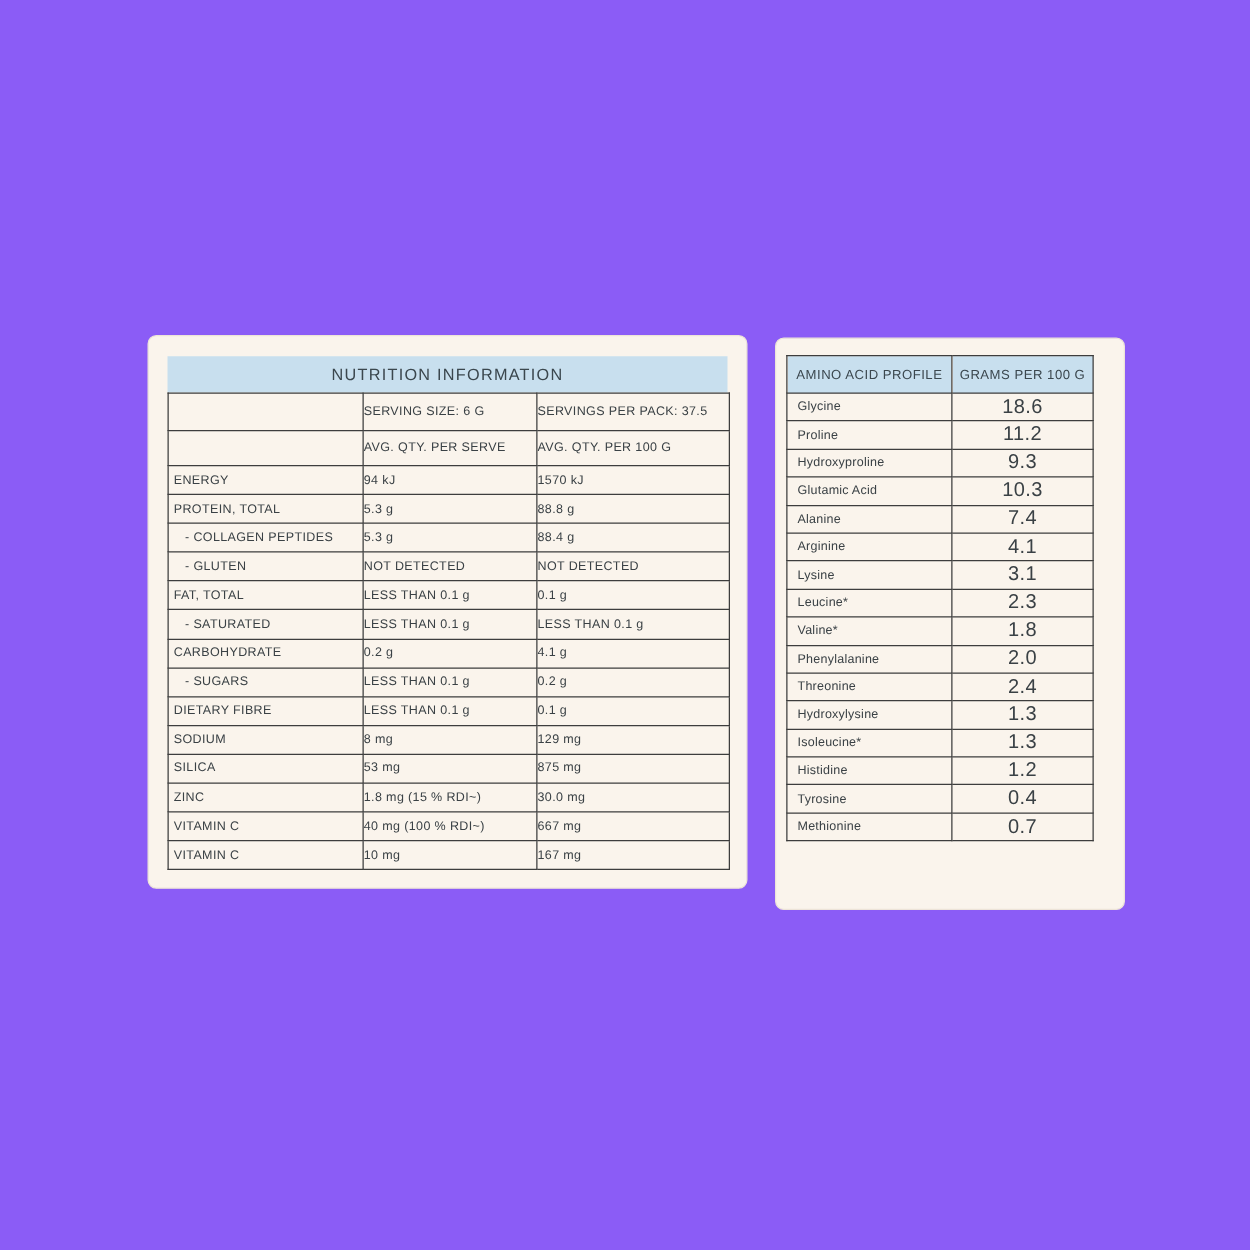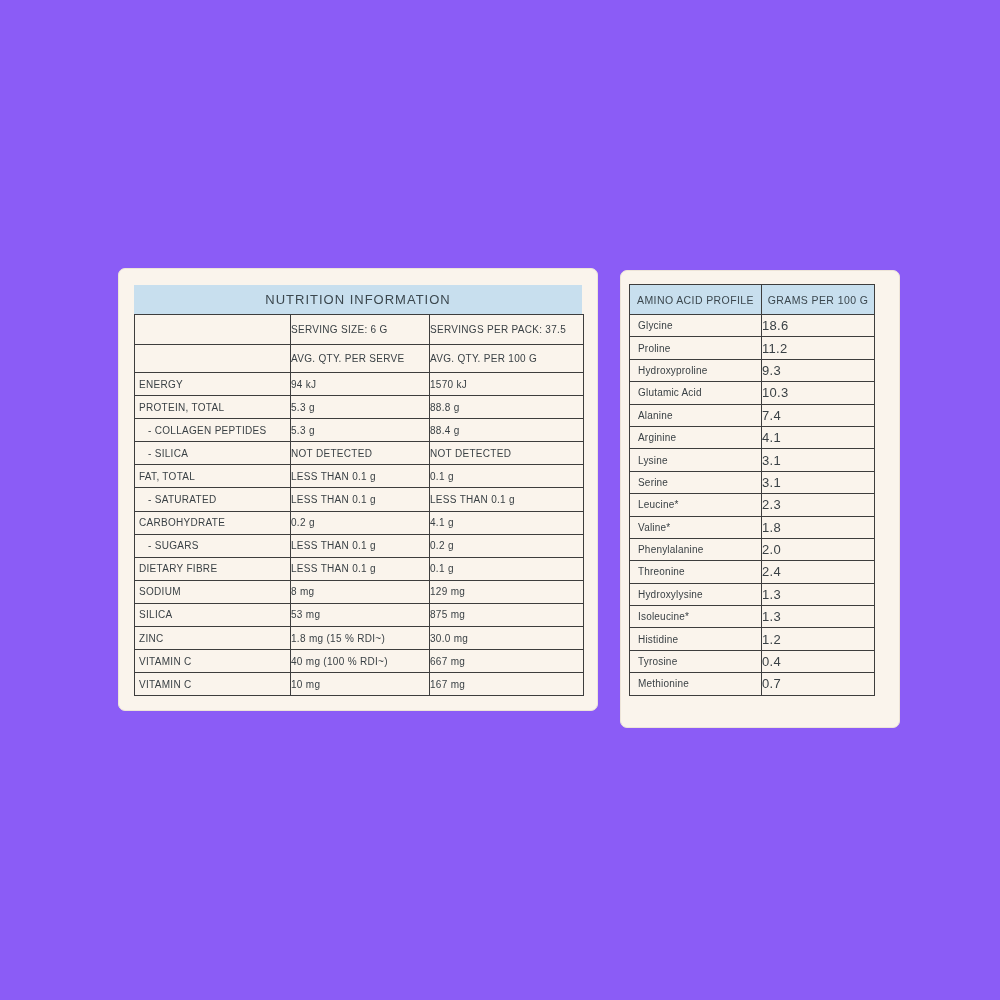--- a/index.html
+++ b/index.html
@@ -39,21 +39,21 @@
   table.nutri td.lbl { text-align:left; padding-left:4px; }
   table.nutri tr.indent td.lbl { padding-left:13px; }
   table.nutri td.val { text-align:left; }
 
   table.amino { position:absolute; left:8px; top:13px; width:245px; }
   table.amino col.a1 { width:132px; }
   table.amino col.a2 { width:113px; }
   table.amino tr.ahead td { height:30px; background:#c8dfee; text-align:center; color:#3b474e; letter-spacing:0.4px; font-size:10.5px; }
   table.amino tr.arow td { height:22.4px; }
   table.amino td.aname { text-align:left; padding-left:8px; font-size:10px; letter-spacing:0.2px; }
-  table.amino td.aval  { font-size:13px; }
+  table.amino td.aval  { text-align:center; font-size:16px; }
 </style>
 </head>
 <body>
 
 <div class="stage">
 
   <div class="card card-left">
     <div class="nutri-title">NUTRITION INFORMATION</div>
     <table class="nutri">
       <colgroup>
@@ -82,21 +82,21 @@
             <td class="lbl">PROTEIN, TOTAL</td>
             <td class="val">5.3 g</td>
             <td class="val">88.8 g</td>
           </tr>
           <tr class="drow indent">
             <td class="lbl">- COLLAGEN PEPTIDES</td>
             <td class="val">5.3 g</td>
             <td class="val">88.4 g</td>
           </tr>
           <tr class="drow indent">
-            <td class="lbl">- SILICA</td>
+            <td class="lbl">- GLUTEN</td>
             <td class="val">NOT DETECTED</td>
             <td class="val">NOT DETECTED</td>
           </tr>
           <tr class="drow">
             <td class="lbl">FAT, TOTAL</td>
             <td class="val">LESS THAN 0.1 g</td>
             <td class="val">0.1 g</td>
           </tr>
           <tr class="drow indent">
             <td class="lbl">- SATURATED</td>
@@ -181,24 +181,20 @@
           </tr>
           <tr class="arow">
             <td class="aname">Arginine</td>
             <td class="aval">4.1</td>
           </tr>
           <tr class="arow">
             <td class="aname">Lysine</td>
             <td class="aval">3.1</td>
           </tr>
           <tr class="arow">
-            <td class="aname">Serine</td>
-            <td class="aval">3.1</td>
-          </tr>
-          <tr class="arow">
             <td class="aname">Leucine*</td>
             <td class="aval">2.3</td>
           </tr>
           <tr class="arow">
             <td class="aname">Valine*</td>
             <td class="aval">1.8</td>
           </tr>
           <tr class="arow">
             <td class="aname">Phenylalanine</td>
             <td class="aval">2.0</td>

